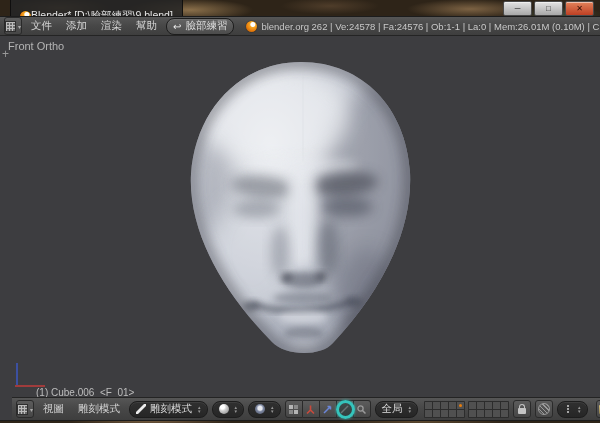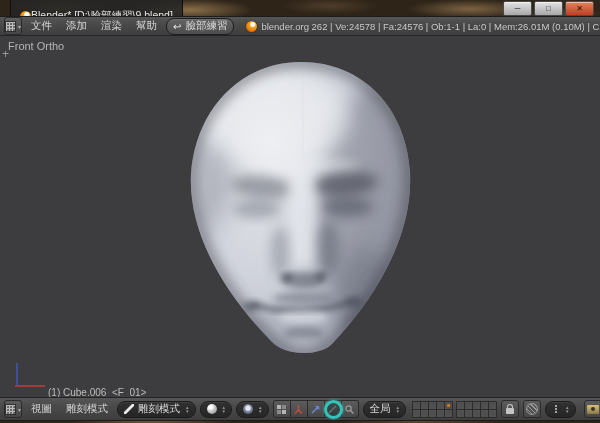--- a/index.html
+++ b/index.html
@@ -40,21 +40,21 @@
   .win-btn.close{background:linear-gradient(#e2825a,#bf4024);color:#2d0d04;}
   
   .app{position:absolute;left:0;top:17px;width:600px;height:403px;background:#3d3d40;
        box-shadow:0 0 0 1px #1c1c1c;display:flex;flex-direction:column;}
   .bar{
     height:18px;flex:0 0 auto;display:flex;align-items:center;gap:4px;padding:0 4px;
     background:linear-gradient(#565656,#484848 45%,#3e3e3e);
     color:#d6d6d6;font-size:10.5px;white-space:nowrap;
   }
   .bar.top{border-bottom:1px solid #242424;}
-  .bar.bottom{height:22px;border-top:1px solid #242424;position:relative;}
+  .bar.bottom{height:22px;border-top:1px solid #242424;position:relative;margin-left:12px;}
   .menu{padding:0 5px;color:#d6d6d6;}
   .pill,.dd{
     display:flex;align-items:center;gap:4px;height:15px;padding:0 6px;
     border:1px solid #1d1d1d;border-radius:8px;color:#dddddd;
     box-shadow:inset 0 1px 0 rgba(255,255,255,.07);
   }
   .pill{background:linear-gradient(#646464,#4c4c4c);}
   .dd{background:linear-gradient(#303030,#262626);}
   .stepper{display:flex;flex-direction:column;font-size:5px;line-height:4px;color:#979797;margin-left:2px;}
   .tbtn{
@@ -73,21 +73,21 @@
   .stats{display:flex;align-items:center;gap:4px;color:#c9c9c9;font-size:9.5px;margin-left:8px;}
   .grip{width:12px;height:12px;margin-left:auto;opacity:.8;
     background:repeating-linear-gradient(135deg,transparent 0 2px,#8a8a8a 2px 3px);
     clip-path:polygon(100% 0,100% 100%,0 100%);}
   
   .viewport{position:relative;flex:1 1 auto;background:#3d3d40;overflow:hidden;}
   .view-label{position:absolute;left:8px;top:4px;color:#b4b4b4;font-size:11px;}
   .plus-btn{position:absolute;left:2px;top:12px;color:#9a9a9a;font-size:12px;line-height:12px;}
   .axis-z{position:absolute;left:16px;top:327px;width:2px;height:24px;background:#3c50a0;}
   .axis-x{position:absolute;left:15px;top:349px;width:30px;height:2px;background:#a03c3c;}
-  .obj-info{position:absolute;left:48px;top:351px;color:#bdbdbd;font-size:10px;white-space:pre;}
+  .obj-info{position:absolute;left:36px;top:351px;color:#bdbdbd;font-size:10px;white-space:pre;}
   .face-svg{position:absolute;left:175px;top:20px;width:250px;height:315px;}
   
   .sphere-icon{width:10px;height:10px;border-radius:50%;
     background:radial-gradient(circle at 35% 30%, #ffffff 0 2px, #cfcfcf 40%, #7d7d7d 100%);}
   .pivot-icon{width:10px;height:10px;border-radius:50%;
     background:radial-gradient(circle at 50% 42%, #e8eaf0 0 2px, #7d87a0 45%, #454c5e 100%);}
   .brush-icon{width:10px;height:10px;
     background:linear-gradient(135deg,transparent 38%,#ececec 42% 58%,transparent 62%);}
   .snap-dots{width:2px;height:2px;background:#cfcfcf;border-radius:50%;
     box-shadow:0 3px 0 #cfcfcf,0 6px 0 #cfcfcf;margin:-6px 3px 0 3px;}

